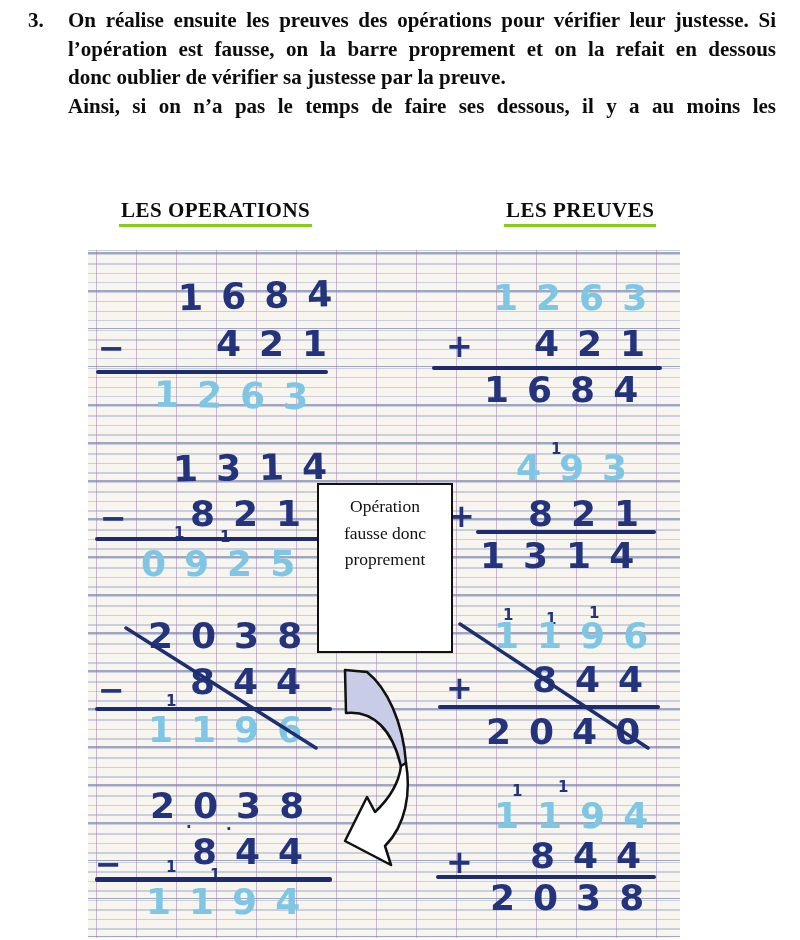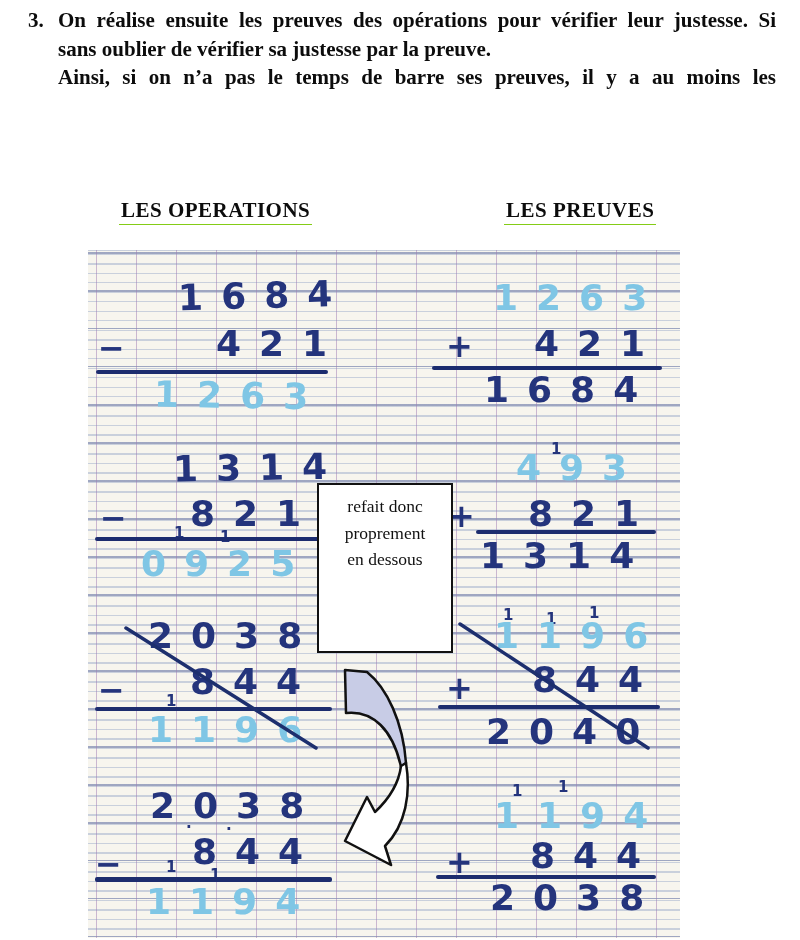--- a/index.html
+++ b/index.html
@@ -4,26 +4,26 @@
 <style>
   html,body{margin:0;padding:0;}
   body{
     width:800px;height:940px;position:relative;background:#ffffff;
     font-family:"Liberation Serif", serif;overflow:hidden;
   }
   
   .intro{position:absolute;left:28px;top:6px;width:748px;font-weight:bold;
          font-size:21px;line-height:28.5px;color:#0c0c0c;}
   .intro .num{position:absolute;left:0;top:0;}
-  .intro .lines{margin-left:30px;}
+  .intro .lines{margin-left:40px;}
   .intro .line{white-space:normal;}
   .intro .jl{text-align:justify;text-align-last:justify;}
   
   .col-header{position:absolute;font-weight:bold;font-size:21px;color:#0c0c0c;
-              border-bottom:1px solid #84cc16;padding:0 2px 1px 2px;letter-spacing:.5px;}
+              border-bottom:3px solid #84cc16;padding:0 2px 1px 2px;letter-spacing:.5px;}
   
   .scan{
     position:absolute;left:88px;top:250px;width:592px;height:688px;
     background-color:#f7f5ee;
     background-image:
       repeating-linear-gradient(90deg, rgba(158,122,178,.50) 0 1px, transparent 1px 40px),
       repeating-linear-gradient(180deg, rgba(70,100,170,.26) 0 1px, transparent 1px 9.5px),
       repeating-linear-gradient(180deg, rgba(38,58,132,.42) 0 1.5px, transparent 1.5px 38px);
     background-position: 8px 0, 0 4px, 0 2px;
   }
@@ -42,22 +42,23 @@
             text-align:center;color:#111;padding-top:8px;}
   .overlay{position:absolute;left:0;top:0;}
 </style>
 </head>
 <body>
 
 <div class="intro">
   <span class="num">3.</span>
   <div class="lines">
     <div class="line jl">On réalise ensuite les preuves des opérations pour vérifier leur justesse. Si</div>
-    <div class="line">sans oublier de vérifier sa justesse par la preuve.</div>
-    <div class="line jl">Ainsi, si  on n’a pas le temps de barre ses preuves, il y a au moins les</div>
+    <div class="line jl">l’opération est fausse, on la barre proprement et on la refait en dessous</div>
+    <div class="line">donc oublier de vérifier sa justesse par la preuve.</div>
+    <div class="line jl">Ainsi, si  on n’a pas le temps de faire ses dessous, il y a au moins les</div>
   </div>
 </div>
 
 <div class="col-header" style="left:119px;top:198px;">LES OPERATIONS</div>
 <div class="col-header" style="left:504px;top:198px;">LES PREUVES</div>
 
 <div class="scan">
 
   <div class="hw" style="left:90px;top:28px;transform:rotate(-1.5deg);">1684</div>
   <div class="hw sign" style="left:10px;top:82px;">−</div>
@@ -80,23 +81,23 @@
   <div class="hw light" style="left:53px;top:296px;">0925</div>
 
   <span class="mark" style="left:463px;top:192px;">1</span>
   <div class="hw light" style="left:428px;top:200px;">493</div>
   <div class="hw sign" style="left:360px;top:250px;">+</div>
   <div class="hw" style="left:440px;top:246px;">821</div>
   <div class="rule" style="left:388px;top:280px;width:180px;"></div>
   <div class="hw" style="left:392px;top:288px;">1314</div>
 
   <div class="note-box">
-    <div>refait donc</div>
+    <div>Opération</div>
+    <div>fausse donc</div>
     <div>proprement</div>
-    <div>en dessous</div>
   </div>
 
   <div class="hw" style="left:60px;top:368px;">2038</div>
   <div class="hw sign" style="left:10px;top:424px;">−</div>
   <div class="hw" style="left:102px;top:414px;">844</div>
   <span class="mark" style="left:78px;top:444px;">1</span>
   <div class="rule" style="left:7px;top:457px;width:237px;"></div>
   <div class="hw light" style="left:60px;top:462px;">1196</div>
 
   <span class="mark" style="left:415px;top:358px;">1</span>

